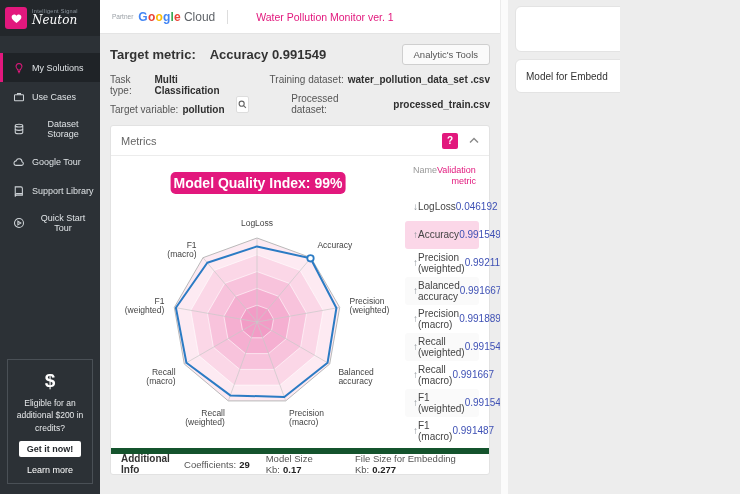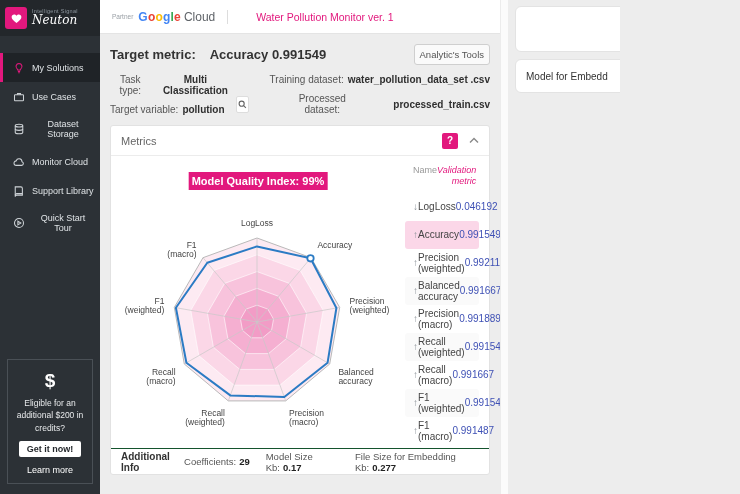--- a/index.html
+++ b/index.html
@@ -30,48 +30,48 @@
   .partner{font-size:6.5px;color:#9aa0a6;margin-right:5px;}
   .google{font-size:12px;font-weight:bold;letter-spacing:.2px;display:inline-flex;}
   .cloud{font-size:12px;color:#5f6368;margin-left:3px;}
   .tb-div{width:1px;height:14px;background:#ddd;margin:0 12px;}
   .proj{font-size:10.5px;color:#e2187d;margin-left:16px;}
 
   .main{flex:1;padding:8px 10px 0;overflow:hidden;}
   .head-row{display:flex;align-items:center;margin:2px 0 9px;gap:8px;}
   .h-label{font-size:13px;font-weight:bold;color:#333;}
   .h-value{font-size:13px;color:#333;margin-left:6px;font-weight:bold;}
-  .tools-btn{margin-left:auto;background:#fafafa;border:1px solid #cfcfcf;border-radius:3px;font-size:9.5px;color:#555;padding:4px 5px;cursor:pointer;}
+  .tools-btn{margin-left:auto;background:#fafafa;border:1px solid #cfcfcf;border-radius:3px;font-size:9.5px;color:#555;padding:4px 11px;cursor:pointer;}
   .info-row{display:flex;justify-content:space-between;font-size:10px;color:#555;}
-  .info-col{display:flex;flex-direction:column;gap:8px;text-align:center;}
+  .info-col{display:flex;flex-direction:column;gap:8px;}
   .info-line{display:flex;align-items:center;}
   .b{font-weight:bold;color:#2f2f2f;margin-left:4px;}
   .search-btn{width:17px;height:17px;background:#fff;border:1px solid #ddd;border-radius:2px;display:inline-flex;align-items:center;justify-content:center;margin-right:6px;cursor:pointer;}
 
   
   .card{margin-top:10px;background:#fff;border:1px solid #e2e2e2;border-radius:3px;height:350px;display:flex;flex-direction:column;}
   .card-head{height:30px;display:flex;align-items:center;padding:0 10px;border-bottom:1px solid #ececec;flex-shrink:0;}
   .card-title{font-size:11px;color:#666;}
   .help-btn{margin-left:auto;width:16px;height:16px;background:#e2187d;color:#fff;border-radius:2px;font-size:10px;font-weight:bold;display:flex;align-items:center;justify-content:center;cursor:pointer;}
   .chev-btn{margin-left:11px;cursor:pointer;display:flex;align-items:center;}
   .card-body{flex:1;display:flex;padding:2px 8px 0 4px;min-height:0;}
   .radar-wrap{width:286px;position:relative;flex-shrink:0;}
-  .badge{position:absolute;top:14px;left:50%;transform:translateX(-50%);background:#e2187d;color:#fff;font-size:11px;font-weight:bold;padding:3px 3px;border-radius:0;white-space:nowrap;}
+  .badge{position:absolute;top:14px;left:50%;transform:translateX(-50%);background:#e2187d;color:#fff;font-size:14px;font-weight:bold;padding:3px 3px;border-radius:5px;white-space:nowrap;}
   .radar-svg{margin-top:30px;display:block;}
   .mtable{flex:1;padding:4px 2px 0 4px;min-width:0;}
   .t-head{display:flex;justify-content:space-between;align-items:flex-start;padding:3px 8px 5px;}
   .th-name{font-size:9px;color:#999;}
-  .th-val{width:56px;text-align:right;font-size:9px;color:#e2187d;line-height:1.25;font-style:italic;}
+  .th-val{width:56px;text-align:right;font-size:9px;color:#e2187d;line-height:1.25;}
   .m-row{display:flex;align-items:center;height:28px;padding:0 8px;border-radius:3px;cursor:pointer;}
   .m-row.alt{background:#fafafa;}
   .m-row.hl{background:#fbd7e8;}
   .arrow{width:13px;color:#8a9097;font-size:10px;}
   .m-name{flex:1;font-size:10px;color:#454545;}
   .m-val{font-size:10px;color:#3f51b5;}
-  .card-foot{height:26px;border-top:1px solid #14532d;display:flex;align-items:center;padding:0 10px;flex-shrink:0;justify-content:space-between;}
+  .card-foot{height:26px;border-top:6px solid #14532d;display:flex;align-items:center;padding:0 10px;flex-shrink:0;justify-content:space-between;}
   .f-title{font-size:10px;font-weight:bold;color:#333;}
   .f-items{display:flex;gap:16px;font-size:9.5px;color:#555;align-items:center;}
   .f-val{font-weight:bold;color:#222;margin-left:3px;}
 
   
   .scroll-track{width:8px;background:#fbfbfb;border-left:1px solid #ececec;flex-shrink:0;}
   .right-rail{width:112px;flex-shrink:0;background:#ededed;padding:6px 0 0 7px;display:flex;flex-direction:column;gap:7px;overflow:hidden;}
   .rr-card{background:#fff;border:1px solid #e3e3e3;border-radius:6px;width:130px;flex-shrink:0;}
   .rr-card.c1{height:46px;}
   .rr-card.c2{height:34px;display:flex;align-items:center;padding:0 10px;font-size:10px;color:#333;white-space:nowrap;}
@@ -121,21 +121,21 @@
             </svg>
           </span>
           <span class="s-lb">Dataset Storage</span>
         </div>
         <div class="side-item">
           <span class="s-ic">
             <svg width="12" height="12" viewBox="0 0 16 16" fill="none" stroke="currentColor" stroke-width="1.4">
               <path d="M4.5 12.5a3 3 0 0 1-.3-6A4 4 0 0 1 12 7.6a2.5 2.5 0 0 1-.5 4.9z"></path>
             </svg>
           </span>
-          <span class="s-lb">Monitor Cloud</span>
+          <span class="s-lb">Google Tour</span>
         </div>
         <div class="side-item">
           <span class="s-ic">
             <svg width="12" height="12" viewBox="0 0 16 16" fill="none" stroke="currentColor" stroke-width="1.4">
               <path d="M3 2.5h7.5a2 2 0 0 1 2 2v9H5a2 2 0 0 0-2 2z"></path>
               <path d="M3 13.5a2 2 0 0 1 2-2h7.5"></path>
             </svg>
           </span>
           <span class="s-lb">Support Library</span>
         </div>

